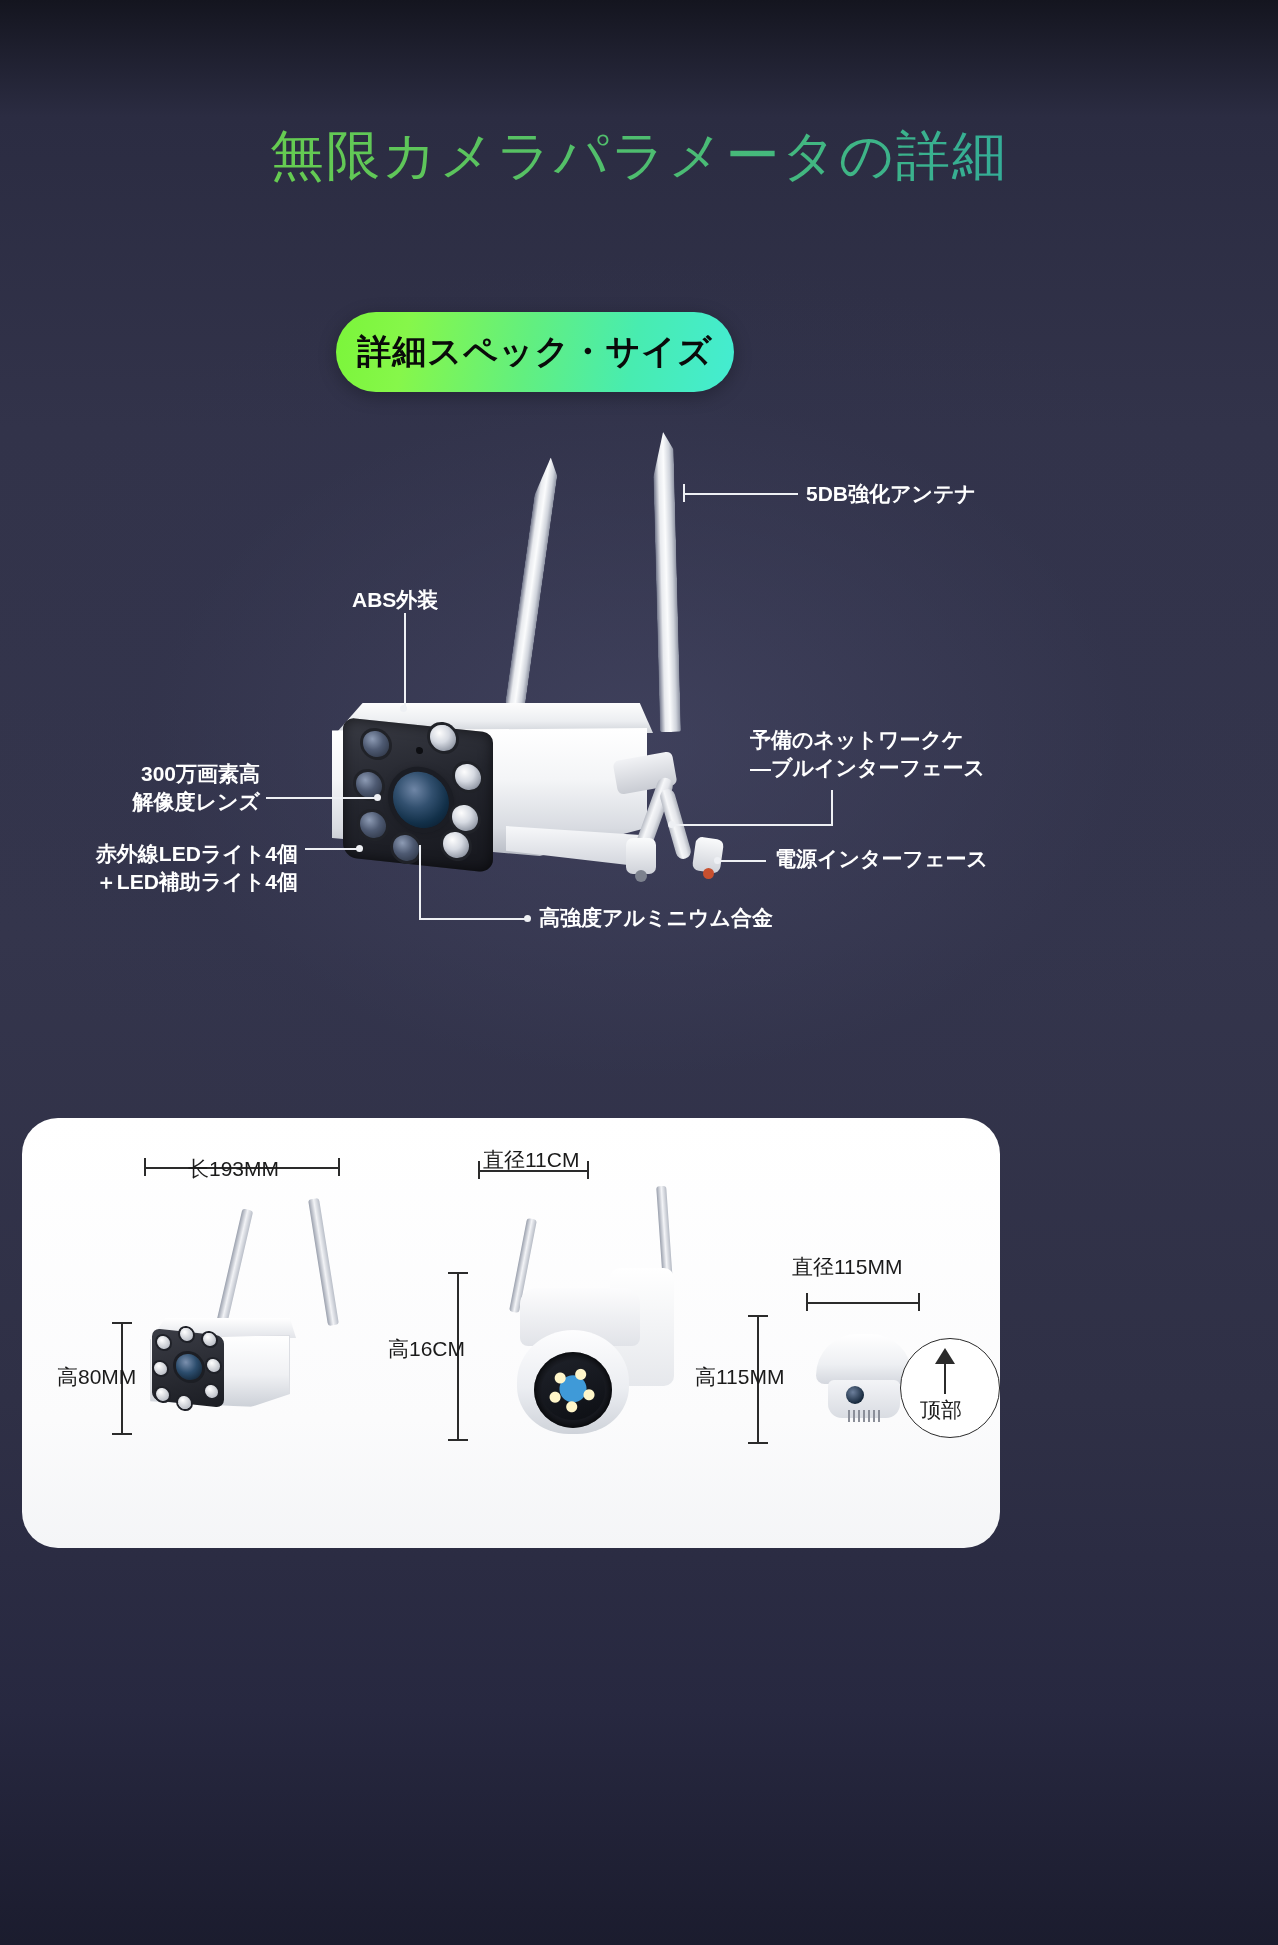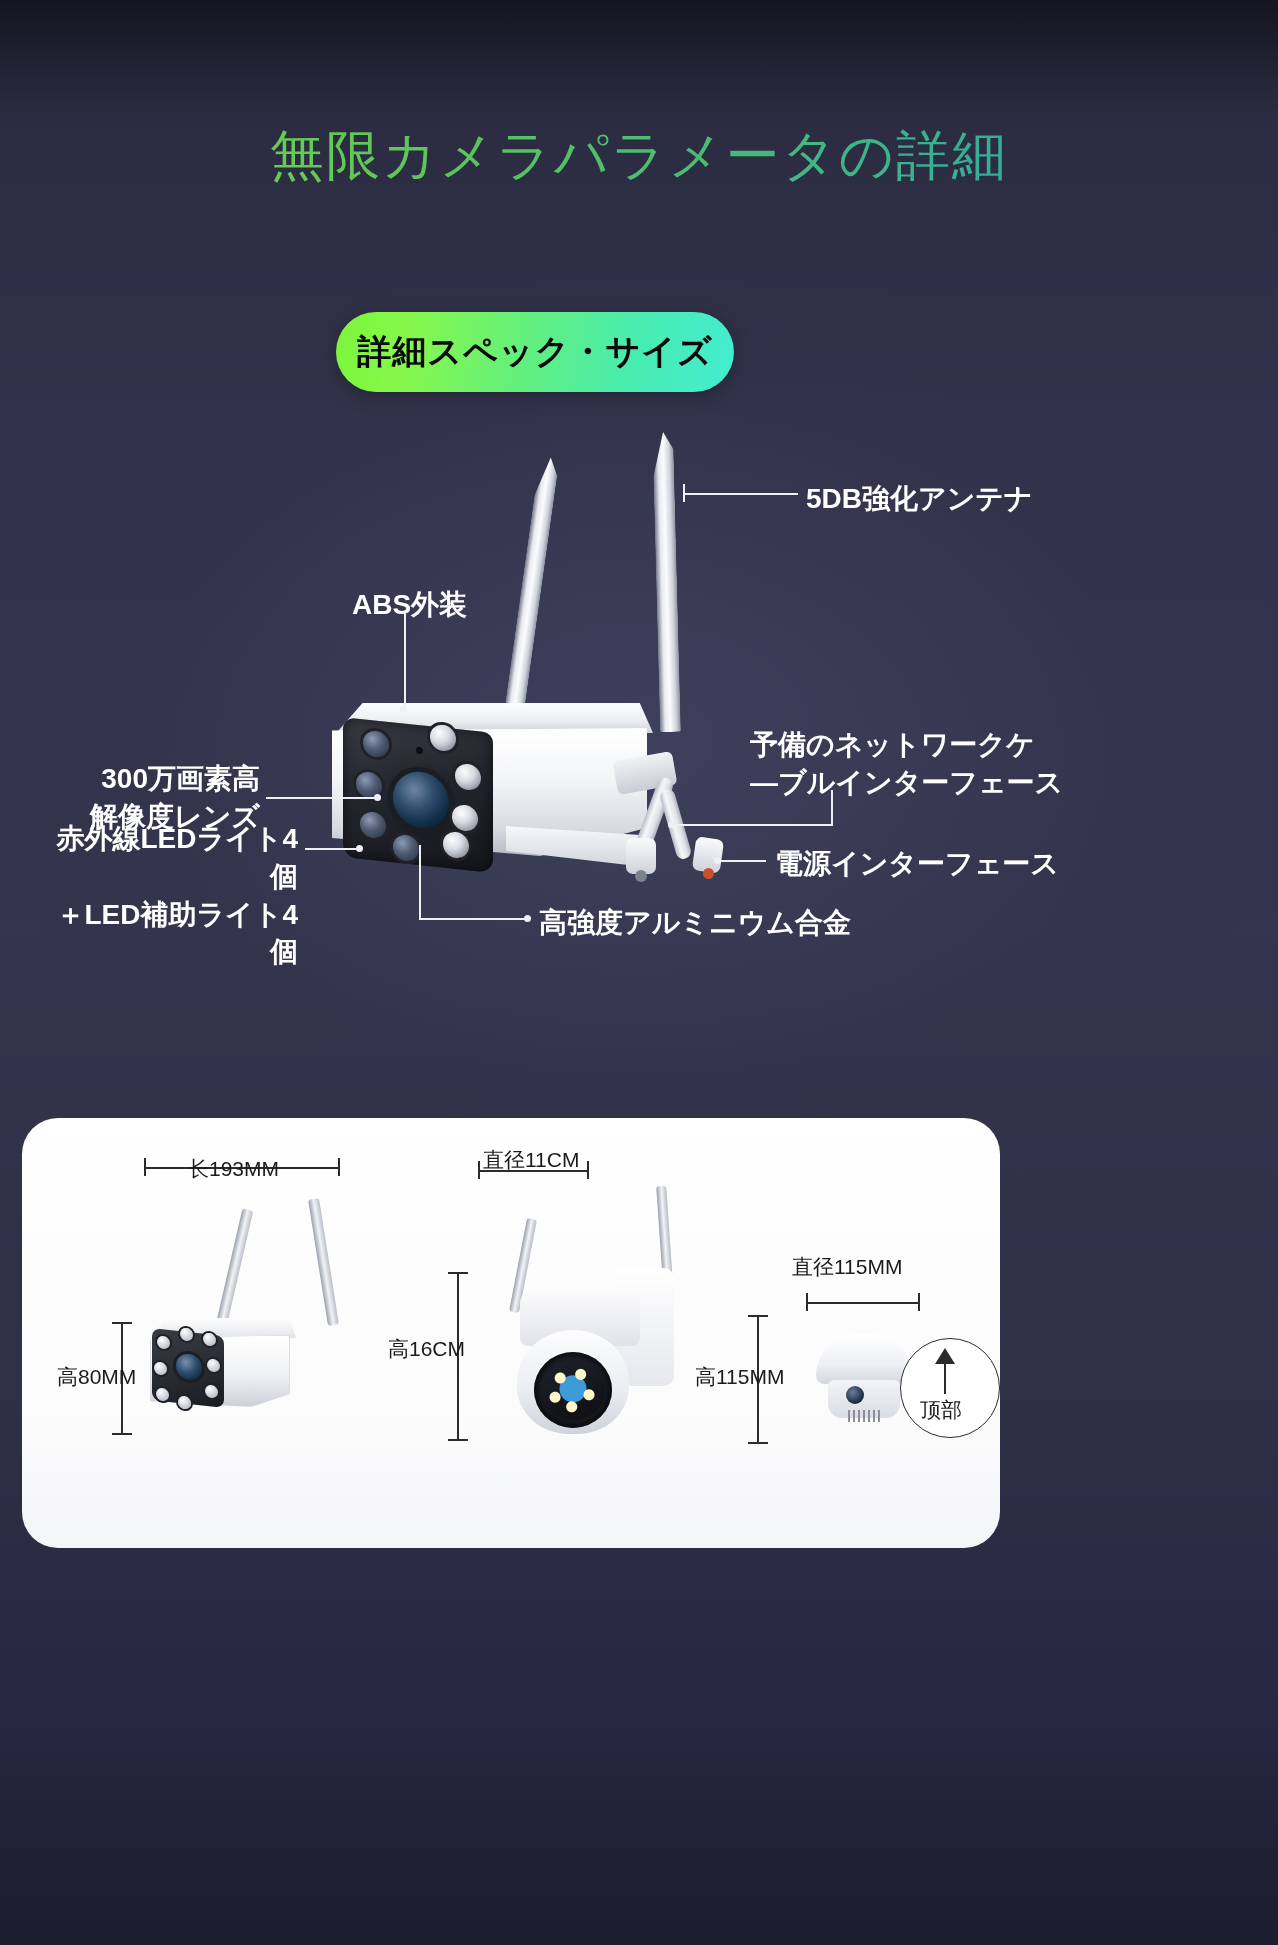--- a/index.html
+++ b/index.html
@@ -115,21 +115,21 @@
   }
   .conn-1 { left: 626px; top: 418px; width: 30px; height: 36px; }
   .conn-2 { left: 694px; top: 418px; width: 28px; height: 34px; transform: rotate(8deg); }
   .conn-tip { position: absolute; left: 635px; top: 450px; width: 12px; height: 12px;
               border-radius: 50%; background: #7d828e; }
   .conn-tip2 { position: absolute; left: 703px; top: 448px; width: 11px; height: 11px;
                border-radius: 50%; background: #c8502f; }
 
   
   .lbl {
-    position: absolute; color: #ffffff; font-size: 28px; font-weight: 700;
+    position: absolute; color: #ffffff; font-size: 21px; font-weight: 700;
     line-height: 1.35; white-space: pre-line;
   }
   .lbl.r { text-align: right; }
   .line { position: absolute; background: #eef0f4; }
   .line.h { height: 2px; }
   .line.v { width: 2px; }
   .dot { position: absolute; width: 7px; height: 7px; border-radius: 50%; background: #eef0f4; }
 
   
   .banner-3types {
@@ -302,21 +302,21 @@
     <div class="dot" style="left:400px; top:285px;"></div>
     <div class="lbl" style="left:352px; top:166px;">ABS外装</div>
 
     <div class="line h" style="left:266px; top:377px; width:112px;"></div>
     <div class="dot" style="left:374px; top:374px;"></div>
     <div class="lbl r" style="left:60px; top:340px; width:200px;">300万画素高
 解像度レンズ</div>
 
     <div class="line h" style="left:305px; top:428px; width:55px;"></div>
     <div class="dot" style="left:356px; top:425px;"></div>
-    <div class="lbl r" style="left:40px; top:400px; width:258px;">赤外線LEDライト4個
+    <div class="lbl r" style="left:40px; top:420px; width:258px;">赤外線LEDライト4個
 ＋LED補助ライト4個</div>
 
     <div class="line h" style="left:672px; top:404px; width:160px;"></div>
     <div class="line v" style="left:831px; top:370px; height:36px;"></div>
     <div class="dot" style="left:668px; top:401px;"></div>
     <div class="lbl" style="left:750px; top:306px;">予備のネットワークケ
 ―ブルインターフェース</div>
 
     <div class="line h" style="left:719px; top:440px; width:47px;"></div>
     <div class="dot" style="left:714px; top:437px;"></div>

